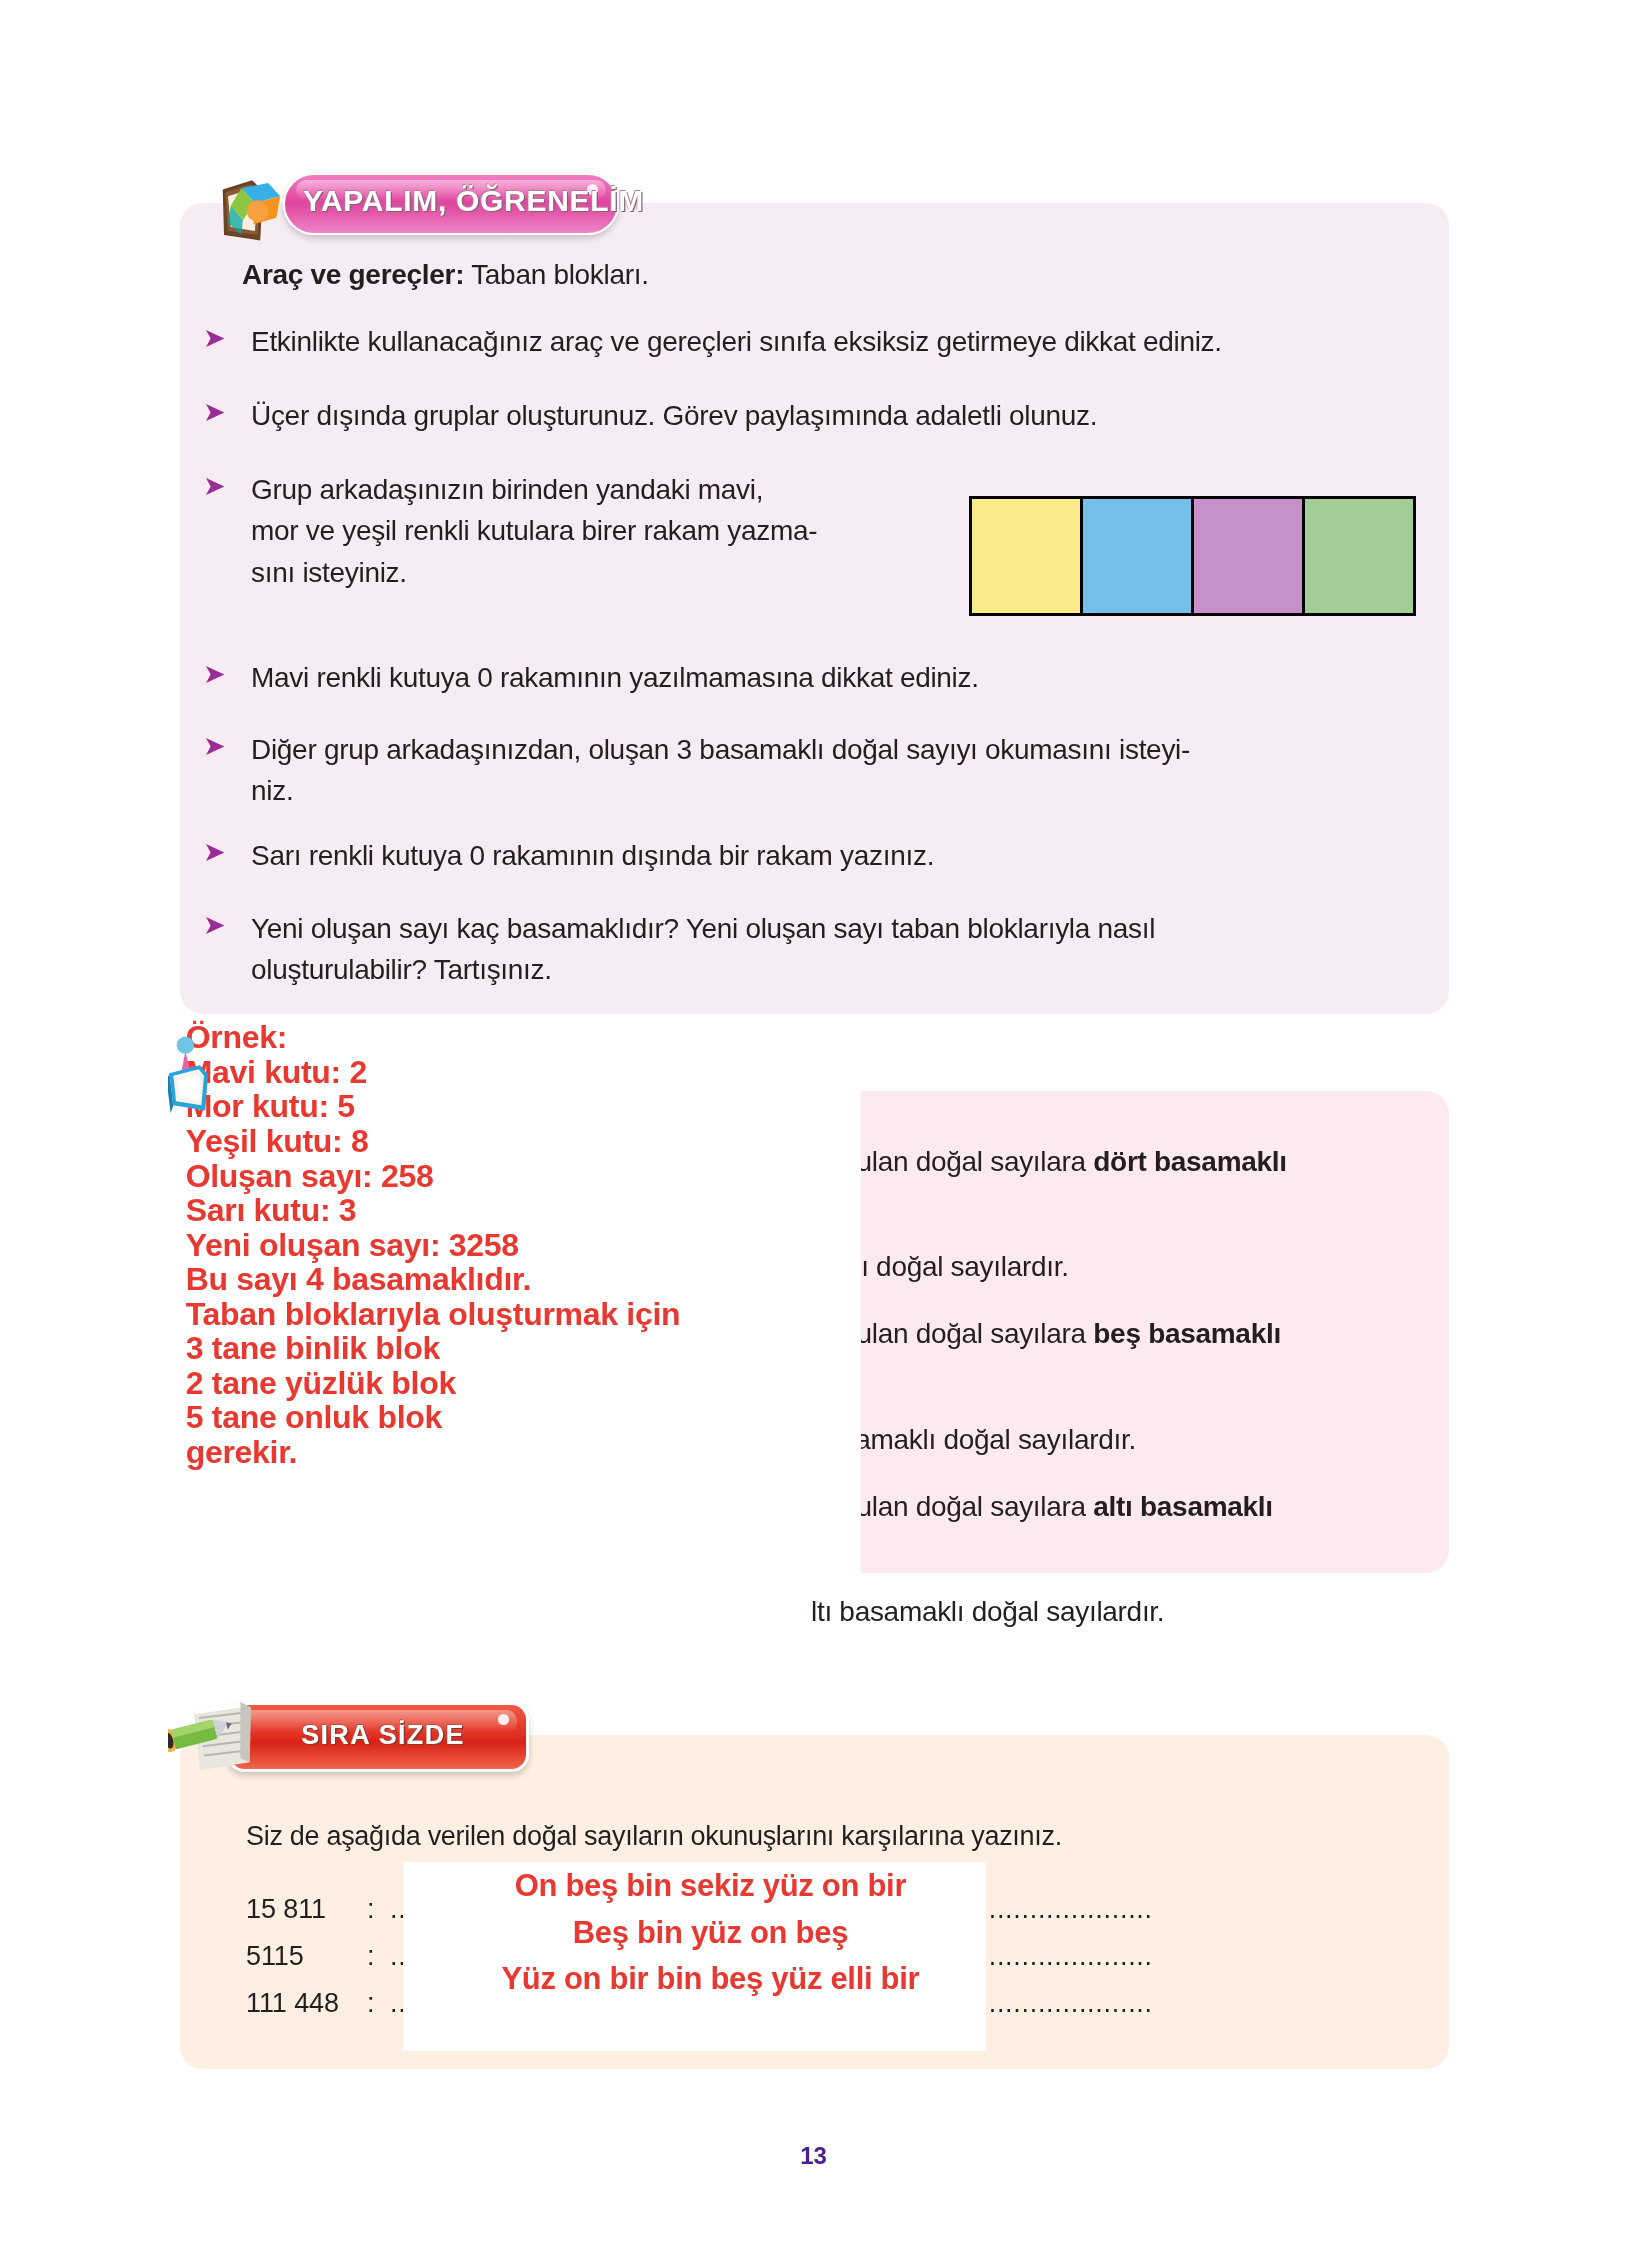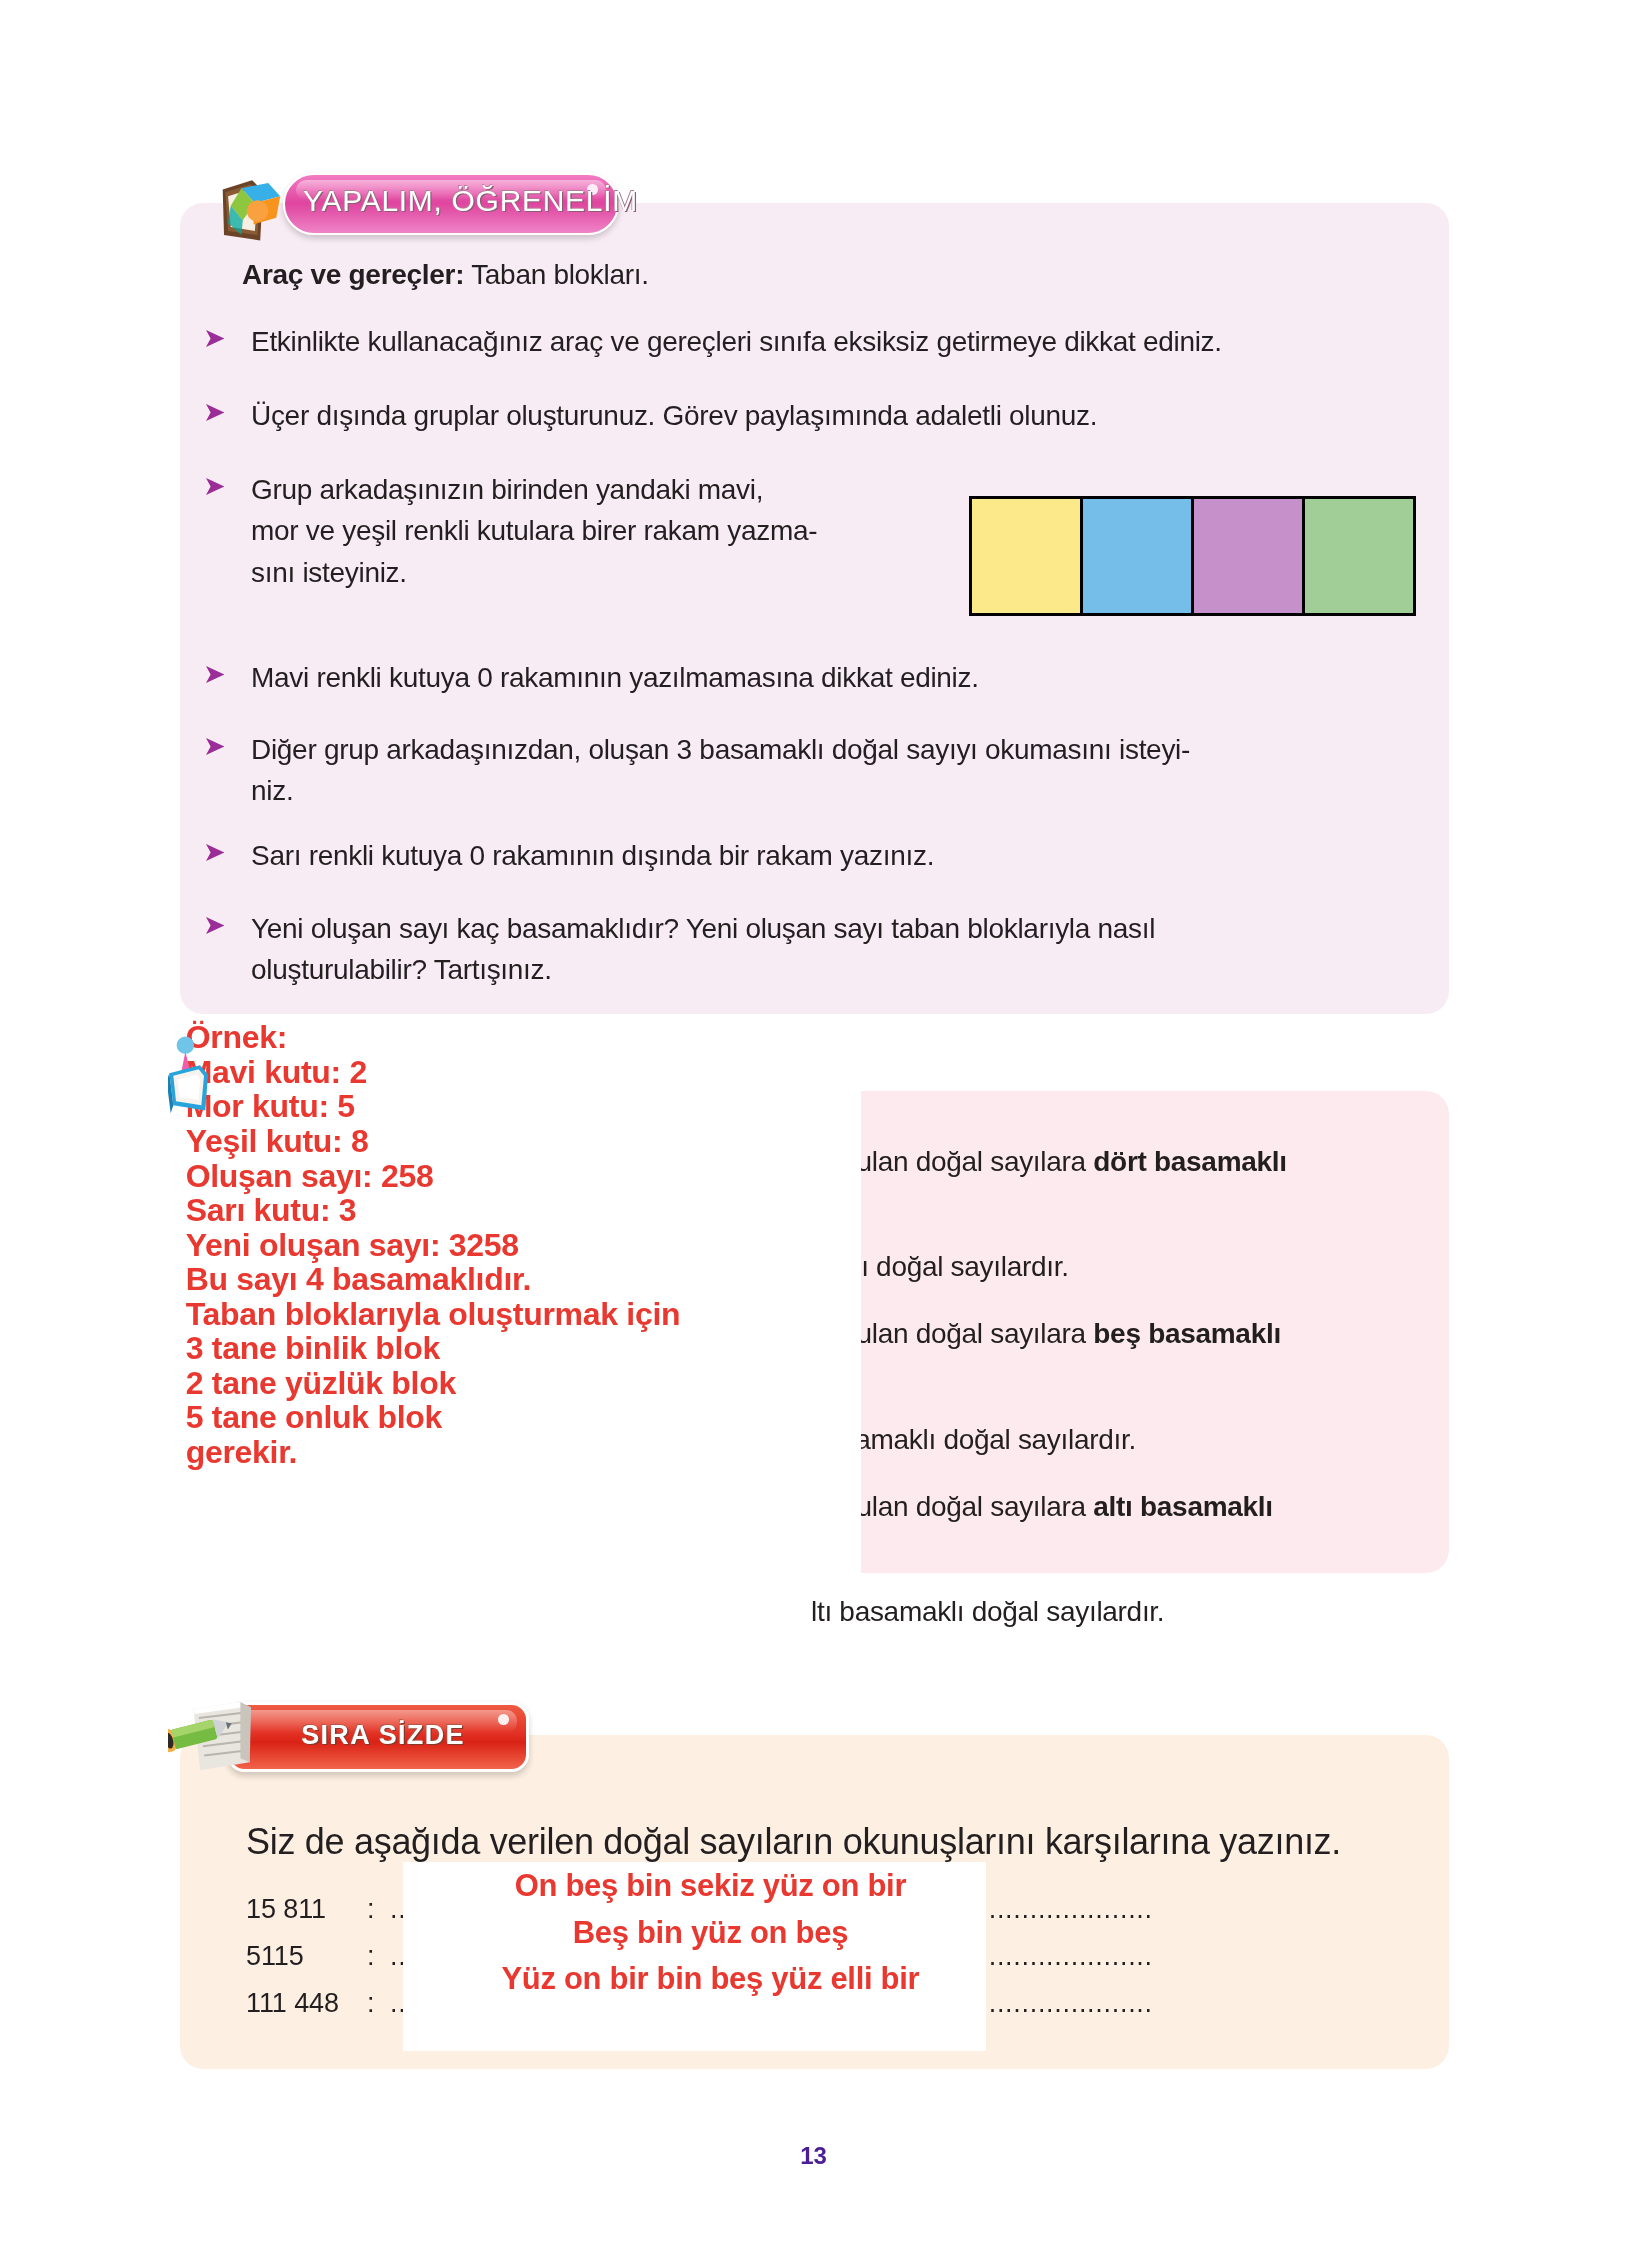--- a/index.html
+++ b/index.html
@@ -69,21 +69,21 @@
     background: #ffffff;
     opacity: .85;
   }
   .badge-yapalim .badge-text {
     position: absolute;
     left: 87px;
     top: 10.7px;
     width: 302px;
     text-align: left;
     font-size: 30px;
-    font-weight: normal;
+    font-weight: bold;
     letter-spacing: 0.7px;
     color: #ffffff;
     text-shadow: 1.3px 1.3px 0 #8a5e74, -0.7px -0.7px 0 #b07f95;
     white-space: nowrap;
   }
   
   .book-icon {
     position: absolute;
     left: 0px;
     top: 2.7px;
@@ -252,21 +252,21 @@
     left: 0px;
     top: 0px;
     width: 134px;
     height: 79px;
   }
 
   .exercise-intro {
     position: absolute;
     left: 246px;
     top: 1821px;
-    font-size: 36px;
+    font-size: 27px;
     color: #231f20;
     letter-spacing: -0.3px;
   }
 
   .ex-row {
     position: absolute;
     font-size: 27px;
     color: #231f20;
     letter-spacing: -0.1px;
     white-space: nowrap;

